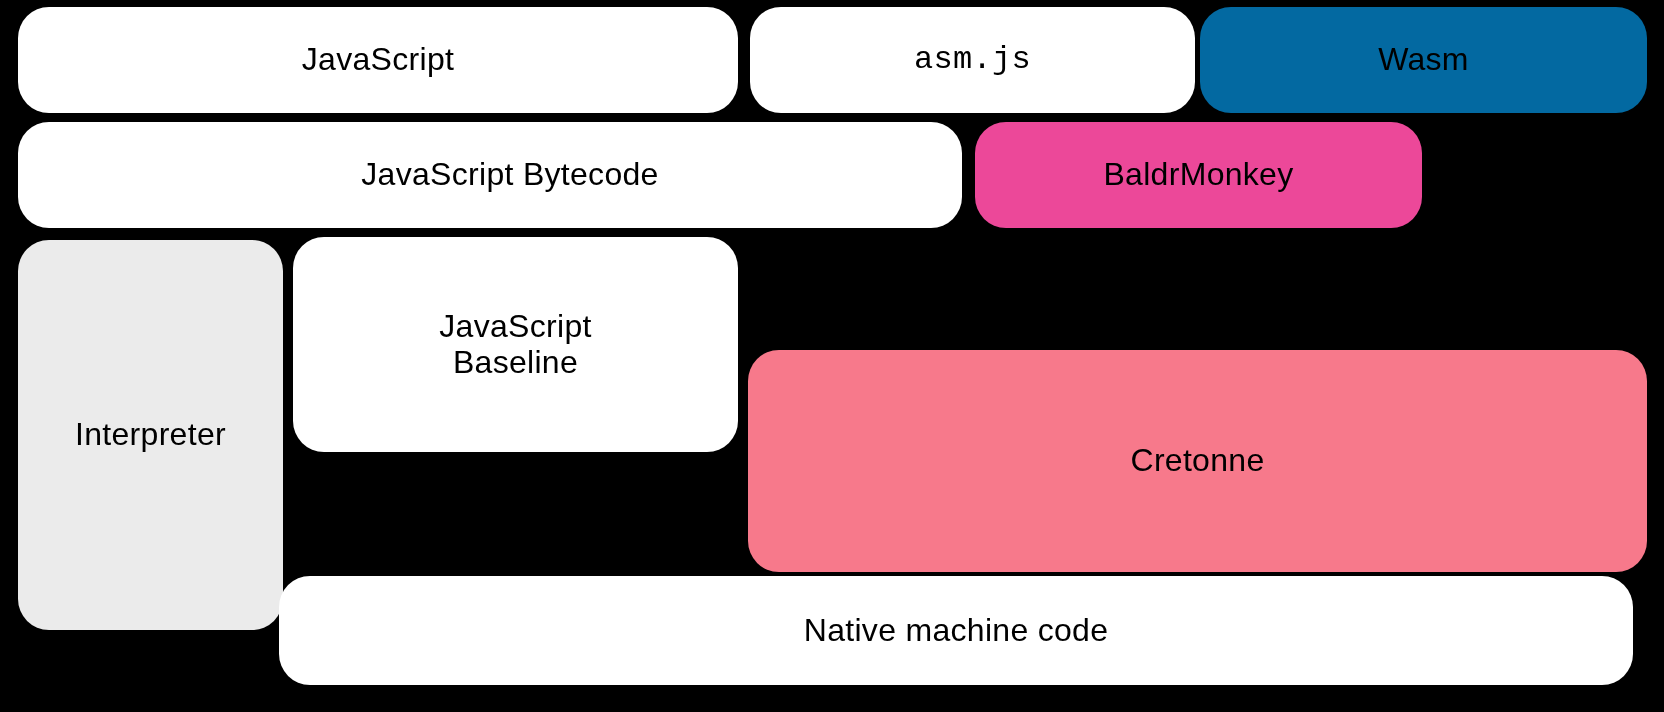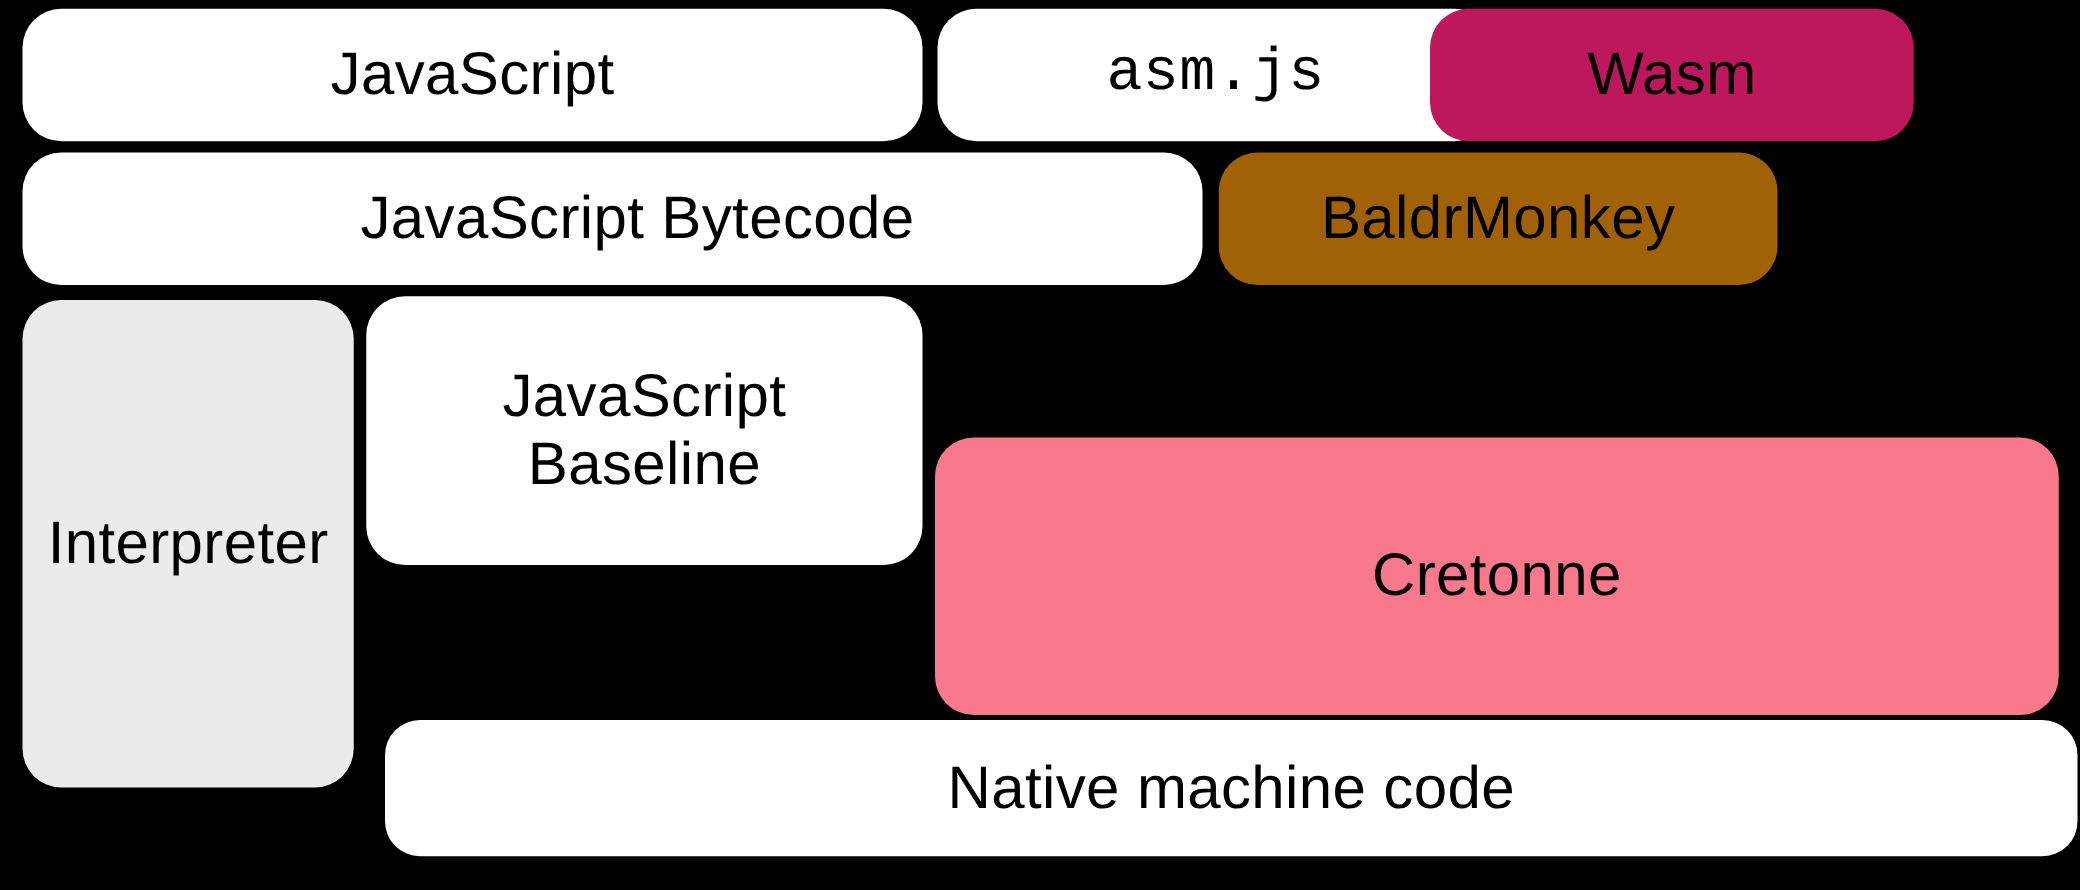--- a/index.html
+++ b/index.html
@@ -18,52 +18,52 @@
   .node {
     position: absolute;
     box-sizing: border-box;
     border-radius: 31px;
     display: flex;
     align-items: center;
     justify-content: center;
   }
   .node .label {
     color: #000000;
-    font-size: 48px;
+    font-size: 32px;
     line-height: 1.12;
     text-align: center;
     white-space: pre-line;
     letter-spacing: 0.3px;
   }
 </style>
 </head>
 <body>
 
 <div class="stage">
   <div class="node" style="left: 18px; top: 7px; width: 720px; height: 106px; background: rgb(255, 255, 255);">
     <span class="label">JavaScript</span>
   </div>
   <div class="node" style="left: 750px; top: 7px; width: 445px; height: 106px; background: rgb(255, 255, 255); font-family: Liberation Mono, monospace;">
     <span class="label">asm.js</span>
   </div>
-  <div class="node" style="left: 1144px; top: 7px; width: 387px; height: 106px; background: #be185d;">
+  <div class="node" style="left: 1200px; top: 7px; width: 447px; height: 106px; background: #0369a1;">
     <span class="label">Wasm</span>
   </div>
   <div class="node" style="left: 18px; top: 122px; width: 944px; height: 106px; background: rgb(255, 255, 255); padding-left: 40px;">
     <span class="label">JavaScript Bytecode</span>
   </div>
-  <div class="node" style="left: 975px; top: 122px; width: 447px; height: 106px; background: #a16207;">
+  <div class="node" style="left: 975px; top: 122px; width: 447px; height: 106px; background: #ec4899;">
     <span class="label">BaldrMonkey</span>
   </div>
   <div class="node" style="left: 18px; top: 240px; width: 265px; height: 390px; background: rgb(235, 235, 235);">
     <span class="label">Interpreter</span>
   </div>
   <div class="node" style="left: 293px; top: 237px; width: 445px; height: 215px; background: rgb(255, 255, 255);">
     <span class="label">JavaScript
 Baseline</span>
   </div>
   <div class="node" style="left: 748px; top: 350px; width: 899px; height: 222px; background: rgb(247, 121, 139);">
     <span class="label">Cretonne</span>
   </div>
-  <div class="node" style="left: 308px; top: 576px; width: 1354px; height: 109px; background: rgb(255, 255, 255); border-radius: 28px;">
+  <div class="node" style="left: 279px; top: 576px; width: 1354px; height: 109px; background: rgb(255, 255, 255);">
     <span class="label">Native machine code</span>
   </div>
 </div>
 
 </body></html>

